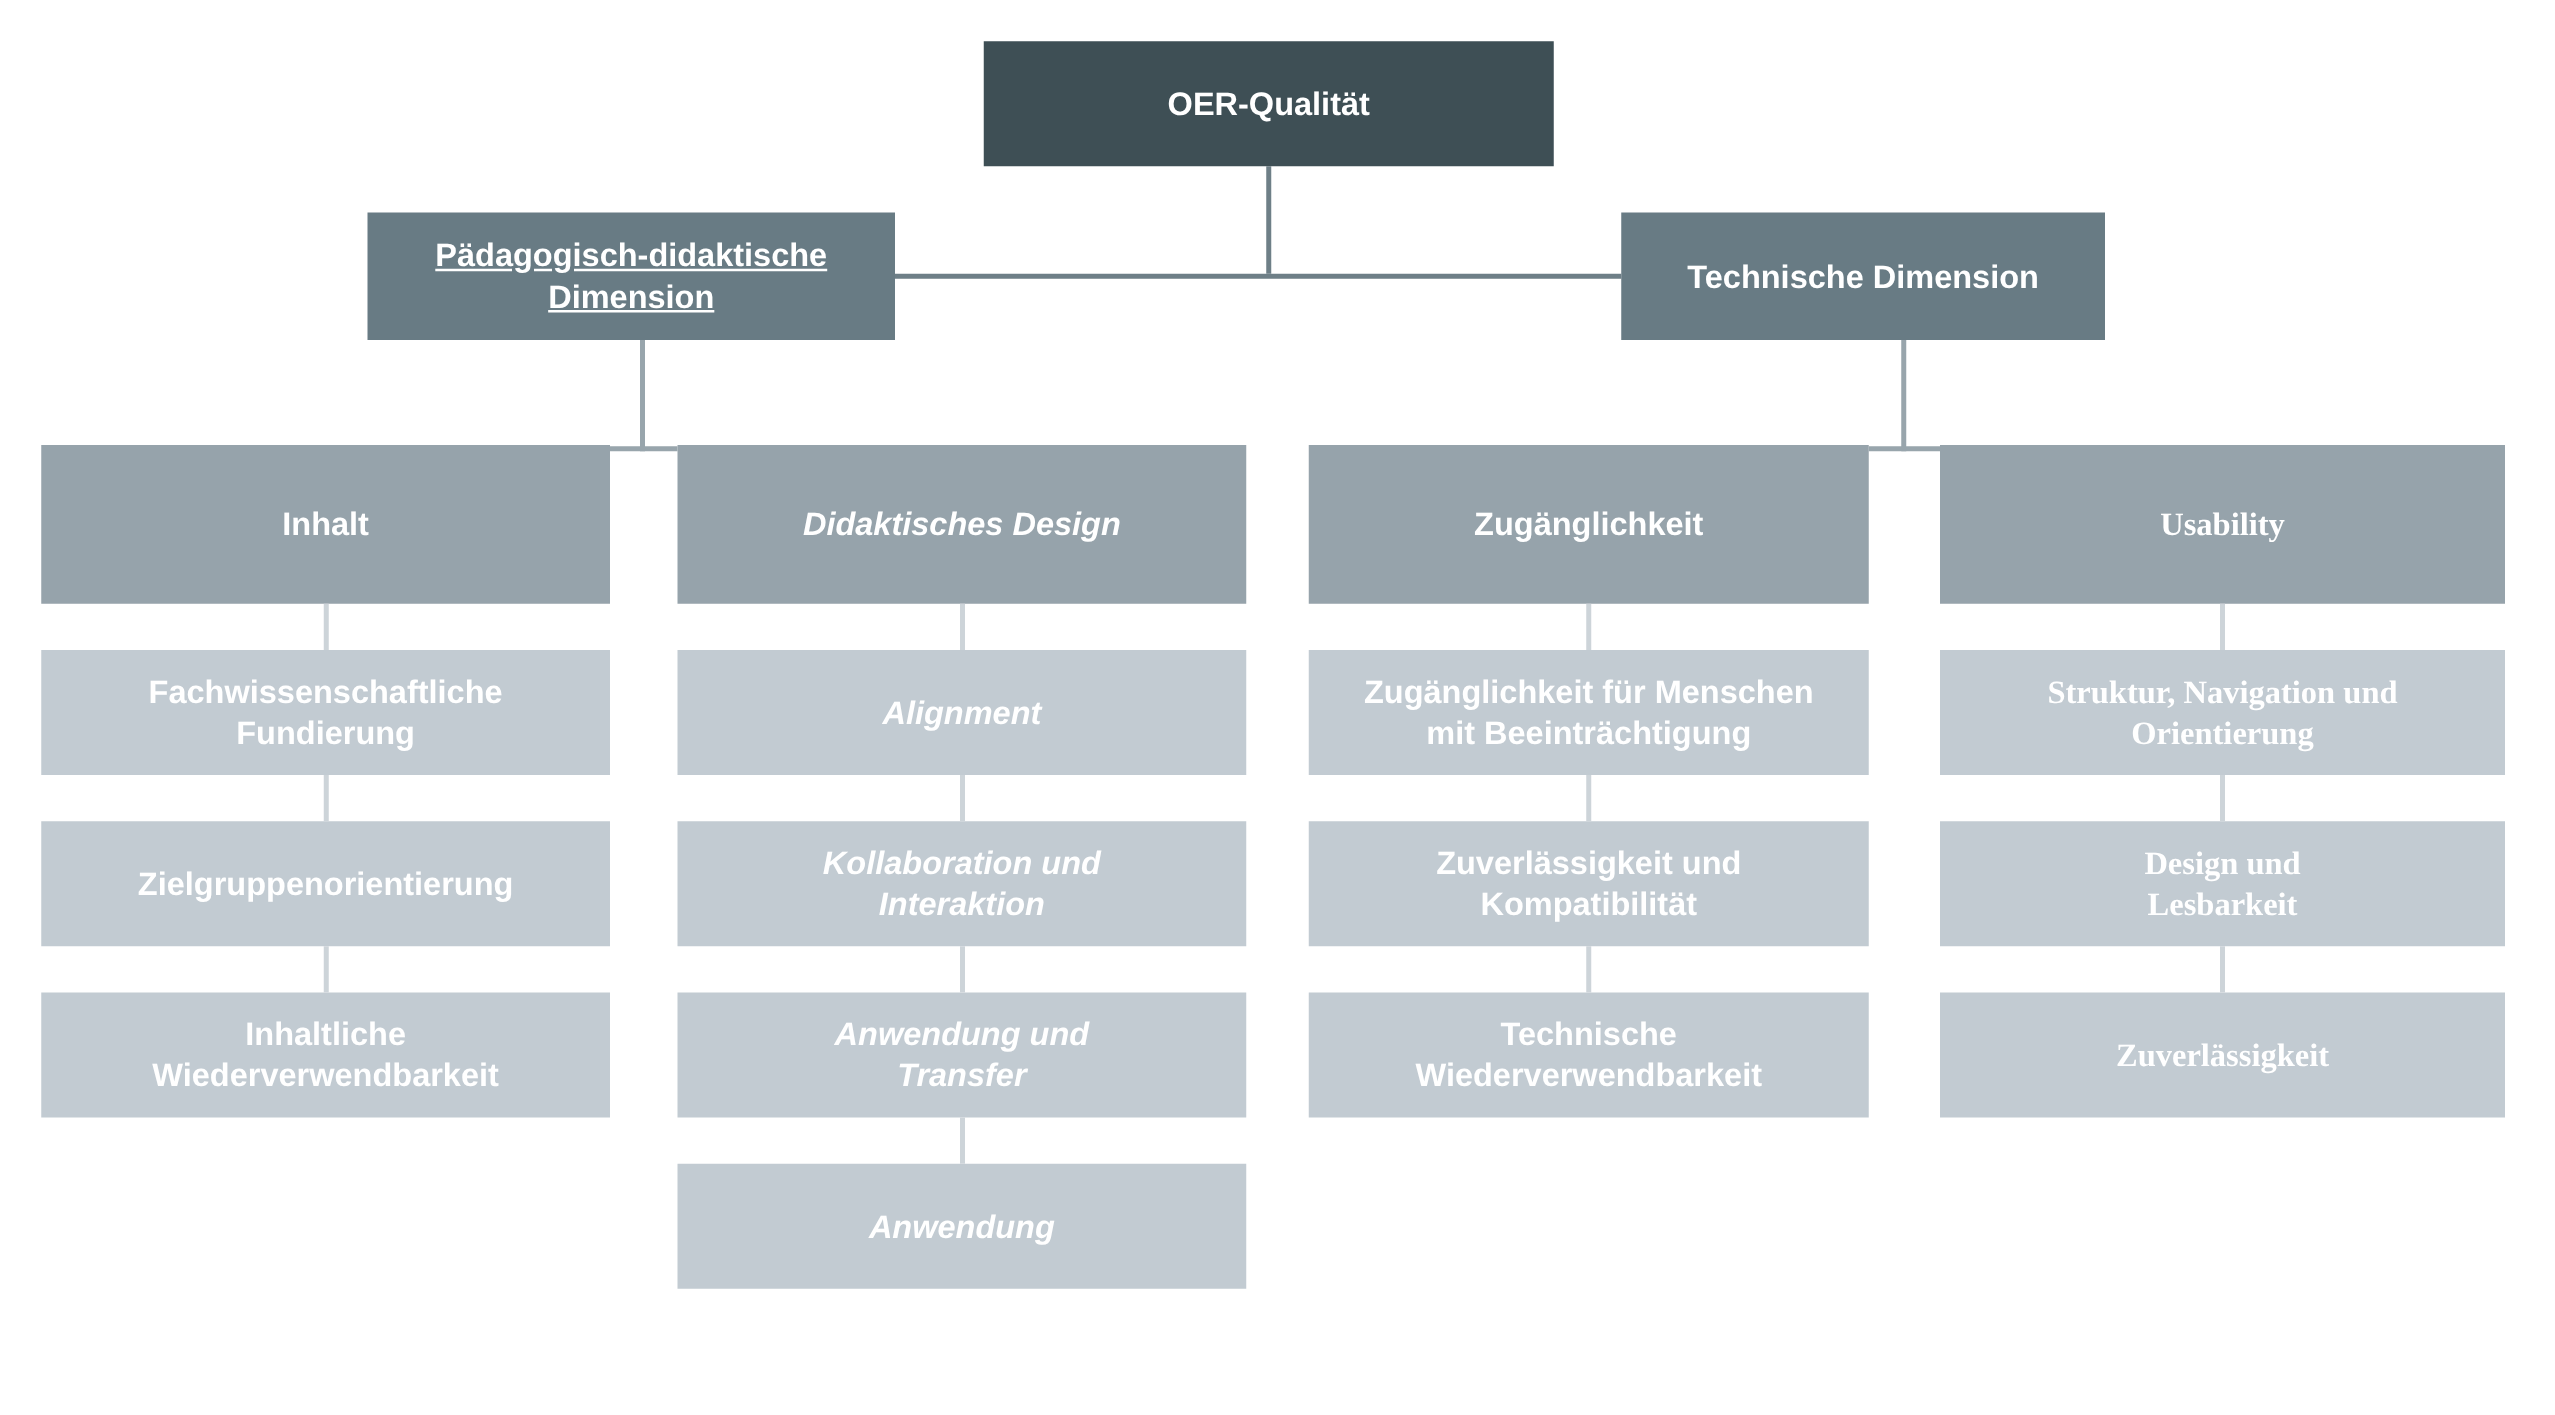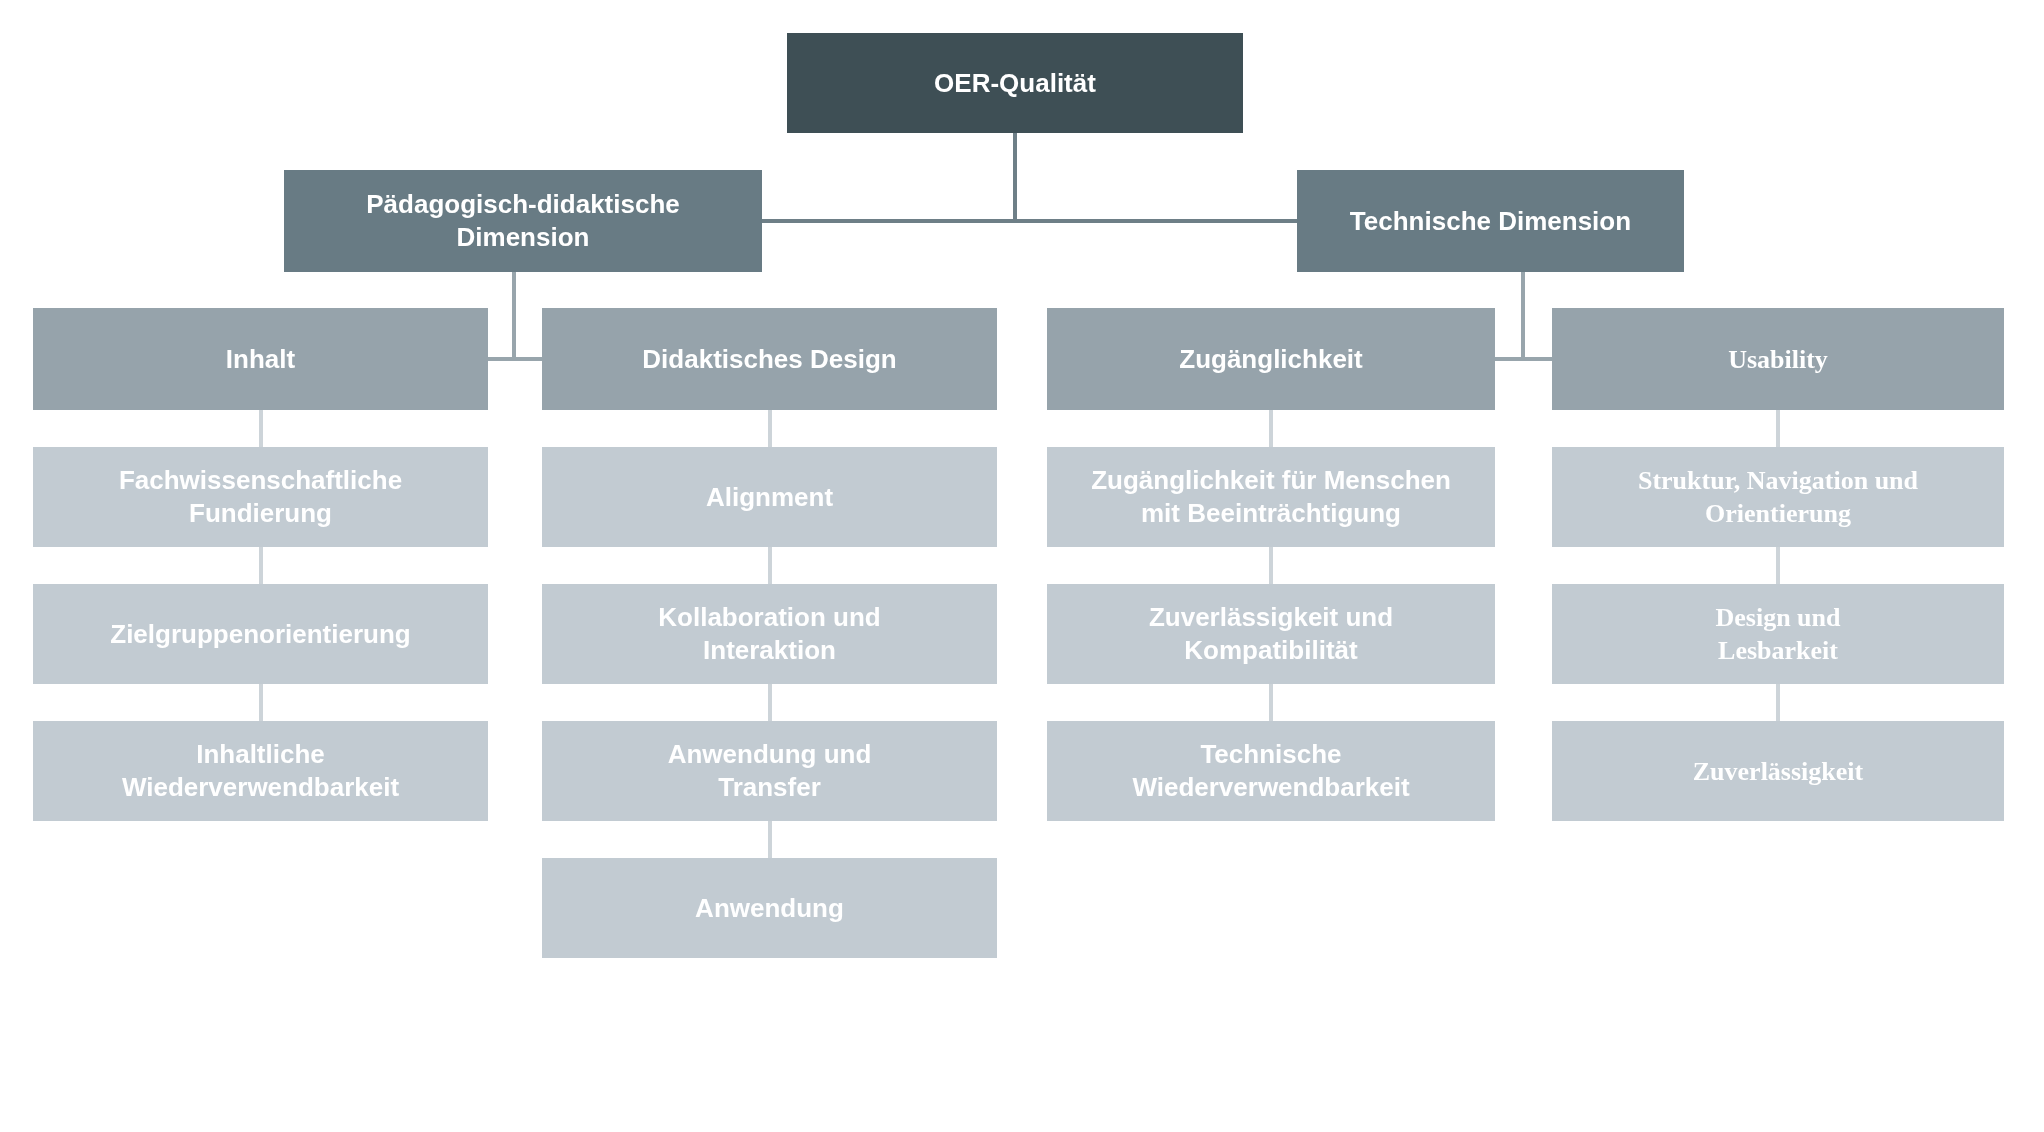--- a/index.html
+++ b/index.html
@@ -18,36 +18,36 @@
   #canvas{position:relative;width:2044px;height:1132px;background:#ffffff;overflow:hidden;}
 
   .box{
     display:flex;align-items:center;justify-content:center;
     text-align:center;color:var(--txt);
     font-weight:bold;font-size:26px;line-height:33px;
     white-space:pre-line;box-sizing:border-box;padding:0 8px;
   }
   .l1{position:absolute;background:var(--l1);}
   .l2{position:absolute;background:var(--l2);}
-  .l3{background:var(--l3);height:102px;}
+  .l3{background:var(--l3);height:127px;margin-top:48px;}
   .l4{background:var(--l4);height:100px;margin-top:37px;position:relative;}
   .l4::before{
     content:"";position:absolute;top:-37px;left:calc(50% - 2px);
     width:4px;height:37px;background:var(--line-light);
   }
 
   
   #box-root{left:787px;top:33px;width:456px;height:100px;}
-  #box-dim-paed{left:284px;top:170px;width:478px;height:102px;}
+  #box-dim-paed{left:294px;top:170px;width:422px;height:102px;text-decoration:underline;}
   #box-dim-tech{left:1297px;top:170px;width:387px;height:102px;}
 
   
   .col{position:absolute;top:308px;}
   #col-inhalt{left:33px;width:455px;}
-  #col-didaktik{left:542px;width:455px;}
+  #col-didaktik{left:542px;width:455px;font-style:italic;}
   #col-zugang{left:1047px;width:448px;}
   #col-usability{left:1552px;width:452px;font-family:Liberation Serif, serif;}
 
   
   .conn{position:absolute;}
   #c-root-v{left:1013px;top:133px;width:4px;height:86px;background:var(--line-dark);}
   #c-root-h{left:707px;top:219px;width:590px;height:4px;background:var(--line-dark);}
   #c-paed-v{left:512px;top:272px;width:4px;height:89px;background:var(--line-mid);}
   #c-paed-h{left:488px;top:357px;width:54px;height:4px;background:var(--line-mid);}
   #c-tech-v{left:1521px;top:272px;width:4px;height:89px;background:var(--line-mid);}

